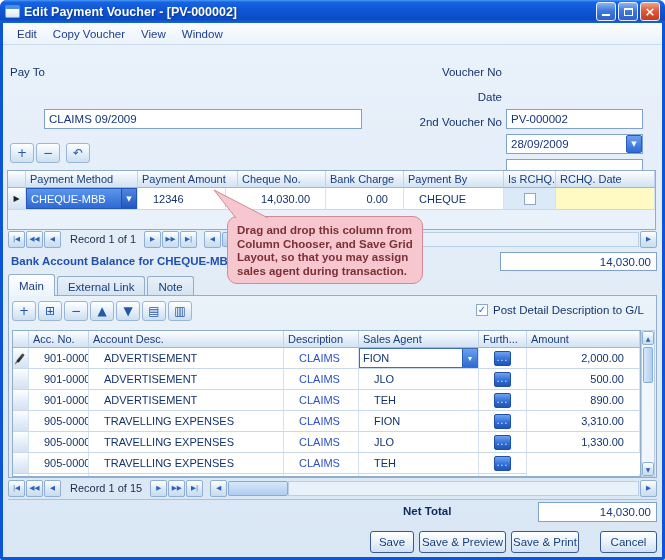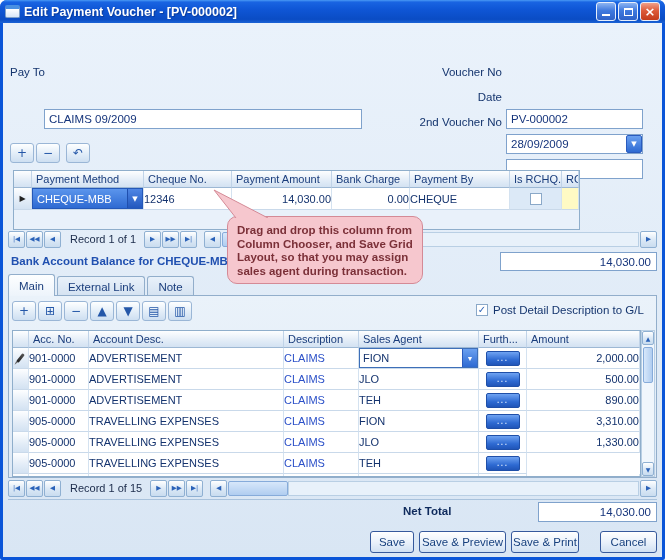--- a/index.html
+++ b/index.html
@@ -32,21 +32,21 @@
   .drop-btn { position:absolute; right:1px; top:1px; bottom:1px; width:16px; background:linear-gradient(#6AA0F0,#2E6AD2); border:1px solid #2A5BBE; border-radius:2px; color:#fff; font-size:7px; display:flex; align-items:center; justify-content:center; font-family:"DejaVu Sans",sans-serif; }
 
   .toolbtn { width:24px; height:20px; background:linear-gradient(#FEFFFF,#E2EDF8 55%,#CEDFF1); border:1px solid #9AB6D6; border-radius:3px; color:#2457A8; display:inline-flex; align-items:center; justify-content:center; font-size:12px; font-family:"DejaVu Sans",sans-serif; margin-right:2px; }
   .toolbar { position:absolute; display:flex; }
 
   
   .grid { position:absolute; border:1px solid #8FAECB; background:#E9F1FA; overflow:hidden; }
   .g-head { display:flex; }
   .g-hcell { background:linear-gradient(#FDFEFF,#E2ECF7 60%,#D3E2F2); border-right:1px solid #C0D3E8; border-bottom:1px solid #9DB8D4; color:#1A3D7C; padding:2px 4px; font-size:11px; white-space:nowrap; overflow:hidden; flex:0 0 auto; }
   .g-row { display:flex; background:#fff; }
-  .g-cell { border-right:1px solid #D4E2F0; border-bottom:1px solid #C9D9EA; color:#14336E; padding:2px 0; font-size:11px; white-space:nowrap; overflow:hidden; flex:0 0 auto; display:flex; align-items:center; }
+  .g-cell { border-right:1px solid #D4E2F0; border-bottom:1px solid #C9D9EA; color:#14336E; padding:2px 15px; font-size:11px; white-space:nowrap; overflow:hidden; flex:0 0 auto; display:flex; align-items:center; }
   .num { justify-content:flex-end; }
   .link { color:#2B50C8; }
   .ind { background:linear-gradient(#FDFEFF,#E2ECF7 60%,#D3E2F2); justify-content:center; padding:0; }
 
   .pg-c0{width:18px} .pg-c1{width:112px} .pg-c2{width:88px} .pg-c3{width:100px} .pg-c4{width:78px} .pg-c5{width:100px} .pg-c6{width:52px} .pg-c7{flex:1 1 auto;}
   .dg-c0{width:16px} .dg-c1{width:60px} .dg-c2{width:195px} .dg-c3{width:75px} .dg-c4{width:120px} .dg-c5{width:48px} .dg-c6{flex:1 1 auto;}
 
   .cell-rchq { background:#DCE9F7; justify-content:center; }
   .cell-yellow { background:#FFFAC4; }
   .chk { width:12px; height:12px; background:#fff; border:1px solid #8AA8C8; display:flex; align-items:center; justify-content:center; color:#2F66B8; font-size:10px; font-weight:bold; font-family:"DejaVu Sans",sans-serif; line-height:10px; }
@@ -110,20 +110,26 @@
         </span>
       <span class="winbtn blue">
           <span class="glyph-max"></span>
         </span>
       <span class="winbtn red">×</span>
     </span>
   </div>
 
   <div class="content">
 
+    <div class="menubar">
+      <span class="menu-item">Edit</span>
+      <span class="menu-item">Copy Voucher</span>
+      <span class="menu-item">View</span>
+      <span class="menu-item">Window</span>
+    </div>
 
     <span class="lbl" style="left:7px;top:43px;">Pay To</span>
     <span class="field" style="left:41px;top:38px;width:318px;height:20px;">
       <input class="tbox" value="CLAIMS 09/2009" style="">
     </span>
 
     <span class="lbl r" style="left:380px;top:43px;width:119px;">Voucher No</span>
     <span class="field" style="left:503px;top:38px;width:137px;height:20px;">
       <input class="tbox" value="PV-000002" style="">
     </span>
@@ -140,26 +146,26 @@
     <span class="field" style="left:503px;top:88px;width:137px;height:20px;">
       <input class="tbox" value="" style="">
     </span>
 
     <div class="toolbar" style="left:7px;top:120px;">
       <span class="toolbtn">+</span>
       <span class="toolbtn">−</span>
       <span class="toolbtn" style="margin-left:4px;">↶</span>
     </div>
 
-    <div class="grid" style="left:10px;top:147px;width:567px;height:60px;">
+    <div class="grid" style="left:4px;top:147px;width:649px;height:60px;">
       <div class="g-head">
         <div class="g-hcell pg-c0"></div>
         <div class="g-hcell pg-c1">Payment Method</div>
+        <div class="g-hcell pg-c3">Payment Amount</div>
         <div class="g-hcell pg-c2">Cheque No.</div>
-        <div class="g-hcell pg-c3">Payment Amount</div>
         <div class="g-hcell pg-c4">Bank Charge</div>
         <div class="g-hcell pg-c5">Payment By</div>
         <div class="g-hcell pg-c6">Is RCHQ.</div>
         <div class="g-hcell pg-c7">RCHQ. Date</div>
       </div>
       <div class="g-row" style="height:22px;">
         <div class="g-cell pg-c0 ind">
             <span class="row-arrow">▶</span>
           </div>
         <div class="g-cell pg-c1" style="padding:0;">

